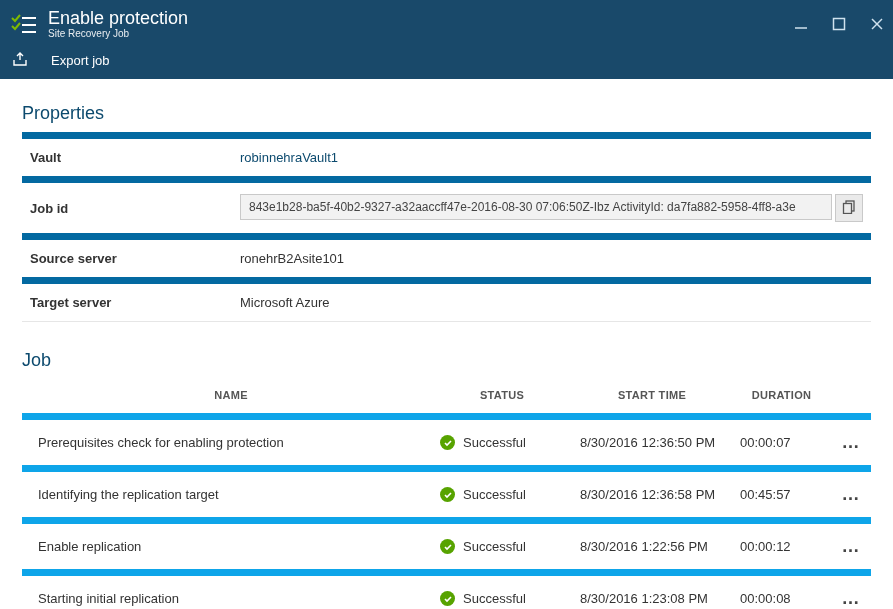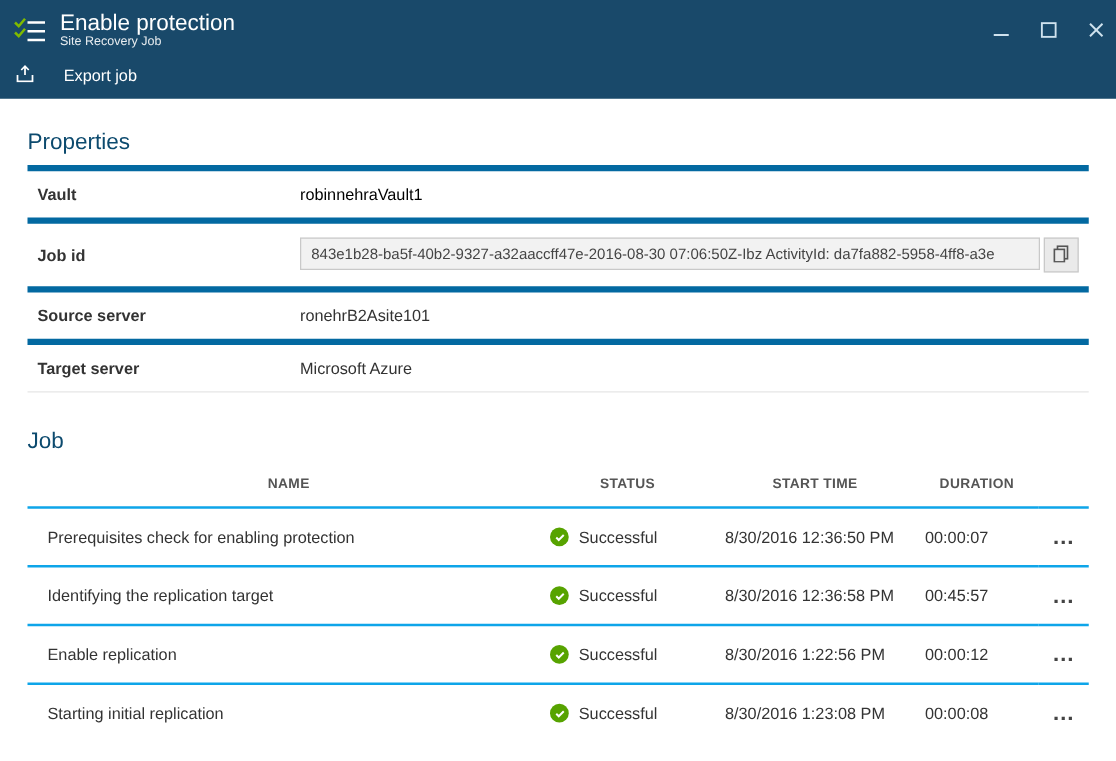--- a/index.html
+++ b/index.html
@@ -8,31 +8,31 @@
 .titlebar-icon { width: 28px; height: 28px; margin-right: 10px; display: flex; align-items: center; justify-content: center; }
 .titlebar-text .title { font-size: 18px; font-weight: 300; line-height: 1.1; }
 .titlebar-text .subtitle { font-size: 10px; opacity: 0.9; }
 .win-controls { position: absolute; right: 6px; top: 0; height: 48px; display: flex; align-items: center; gap: 18px; }
 .win-btn { width: 20px; height: 20px; display: flex; align-items: center; justify-content: center; cursor: pointer; color: #cfe2ee; }
 .toolbar { background: #19496a; color: #fff; display: flex; align-items: center; padding: 4px 12px 10px 12px; gap: 6px; }
 .toolbar-item { display: flex; align-items: center; gap: 23px; cursor: pointer; font-size: 13px; }
 .content { padding: 14px 22px 20px 22px; }
 .section-heading { font-size: 18px; font-weight: 400; color: #0c4a6e; margin: 10px 0 8px 0; }
 .prop-table { width: 100%; border-collapse: collapse; }
-.prop-table tr { border-top: 5px solid #0369a1; }
+.prop-table tr { border-top: 7px solid #0369a1; }
 .prop-table tr:last-child { border-bottom: 1px solid #e6e6e6; }
 .prop-table td { padding: 11px 8px; vertical-align: middle; font-size: 13px; }
 .prop-label { width: 210px; font-weight: 600; color: #333; }
-.link { color: #000000; cursor: pointer; }
+.link { color: #0c4a6e; cursor: pointer; }
 .jobid-wrap { display: flex; align-items: flex-start; gap: 3px; }
 .jobid-input { flex: 1; background: #f2f2f2; border: 1px solid #c9c9c9; color: #444; padding: 5px 8px; font-size: 12px; font-family: inherit; width: 100%; }
 .copy-btn { width: 28px; height: 28px; background: #eaeaea; border: 1px solid #c9c9c9; display: flex; align-items: center; justify-content: center; cursor: pointer; }
 .job-table { width: 100%; border-collapse: collapse; margin-top: 6px; }
 .job-table th { text-align: center; font-size: 11px; font-weight: 600; color: #555; letter-spacing: 0.3px; padding: 10px 8px 12px 8px; }
-.job-table td { padding: 12px 8px; border-top: 2px solid #0ea5e9; font-size: 13px; }
+.job-table td { padding: 12px 8px; border-top: 7px solid #0ea5e9; font-size: 13px; }
 .job-name-cell { padding-left: 16px !important; }
 .status-cell { display: flex; align-items: center; gap: 8px; text-align: right; }
 .status-icon { width: 15px; height: 15px; border-radius: 50%; background: #57a300; display: flex; align-items: center; justify-content: center; }
 .status-icon svg { display: block; }
 .row-menu { width: 40px; text-align: center; cursor: pointer; }
 .dots { font-size: 18px; font-weight: bold; letter-spacing: 1px; color: #444; }
 </style>
 </head>
 <body>
 

